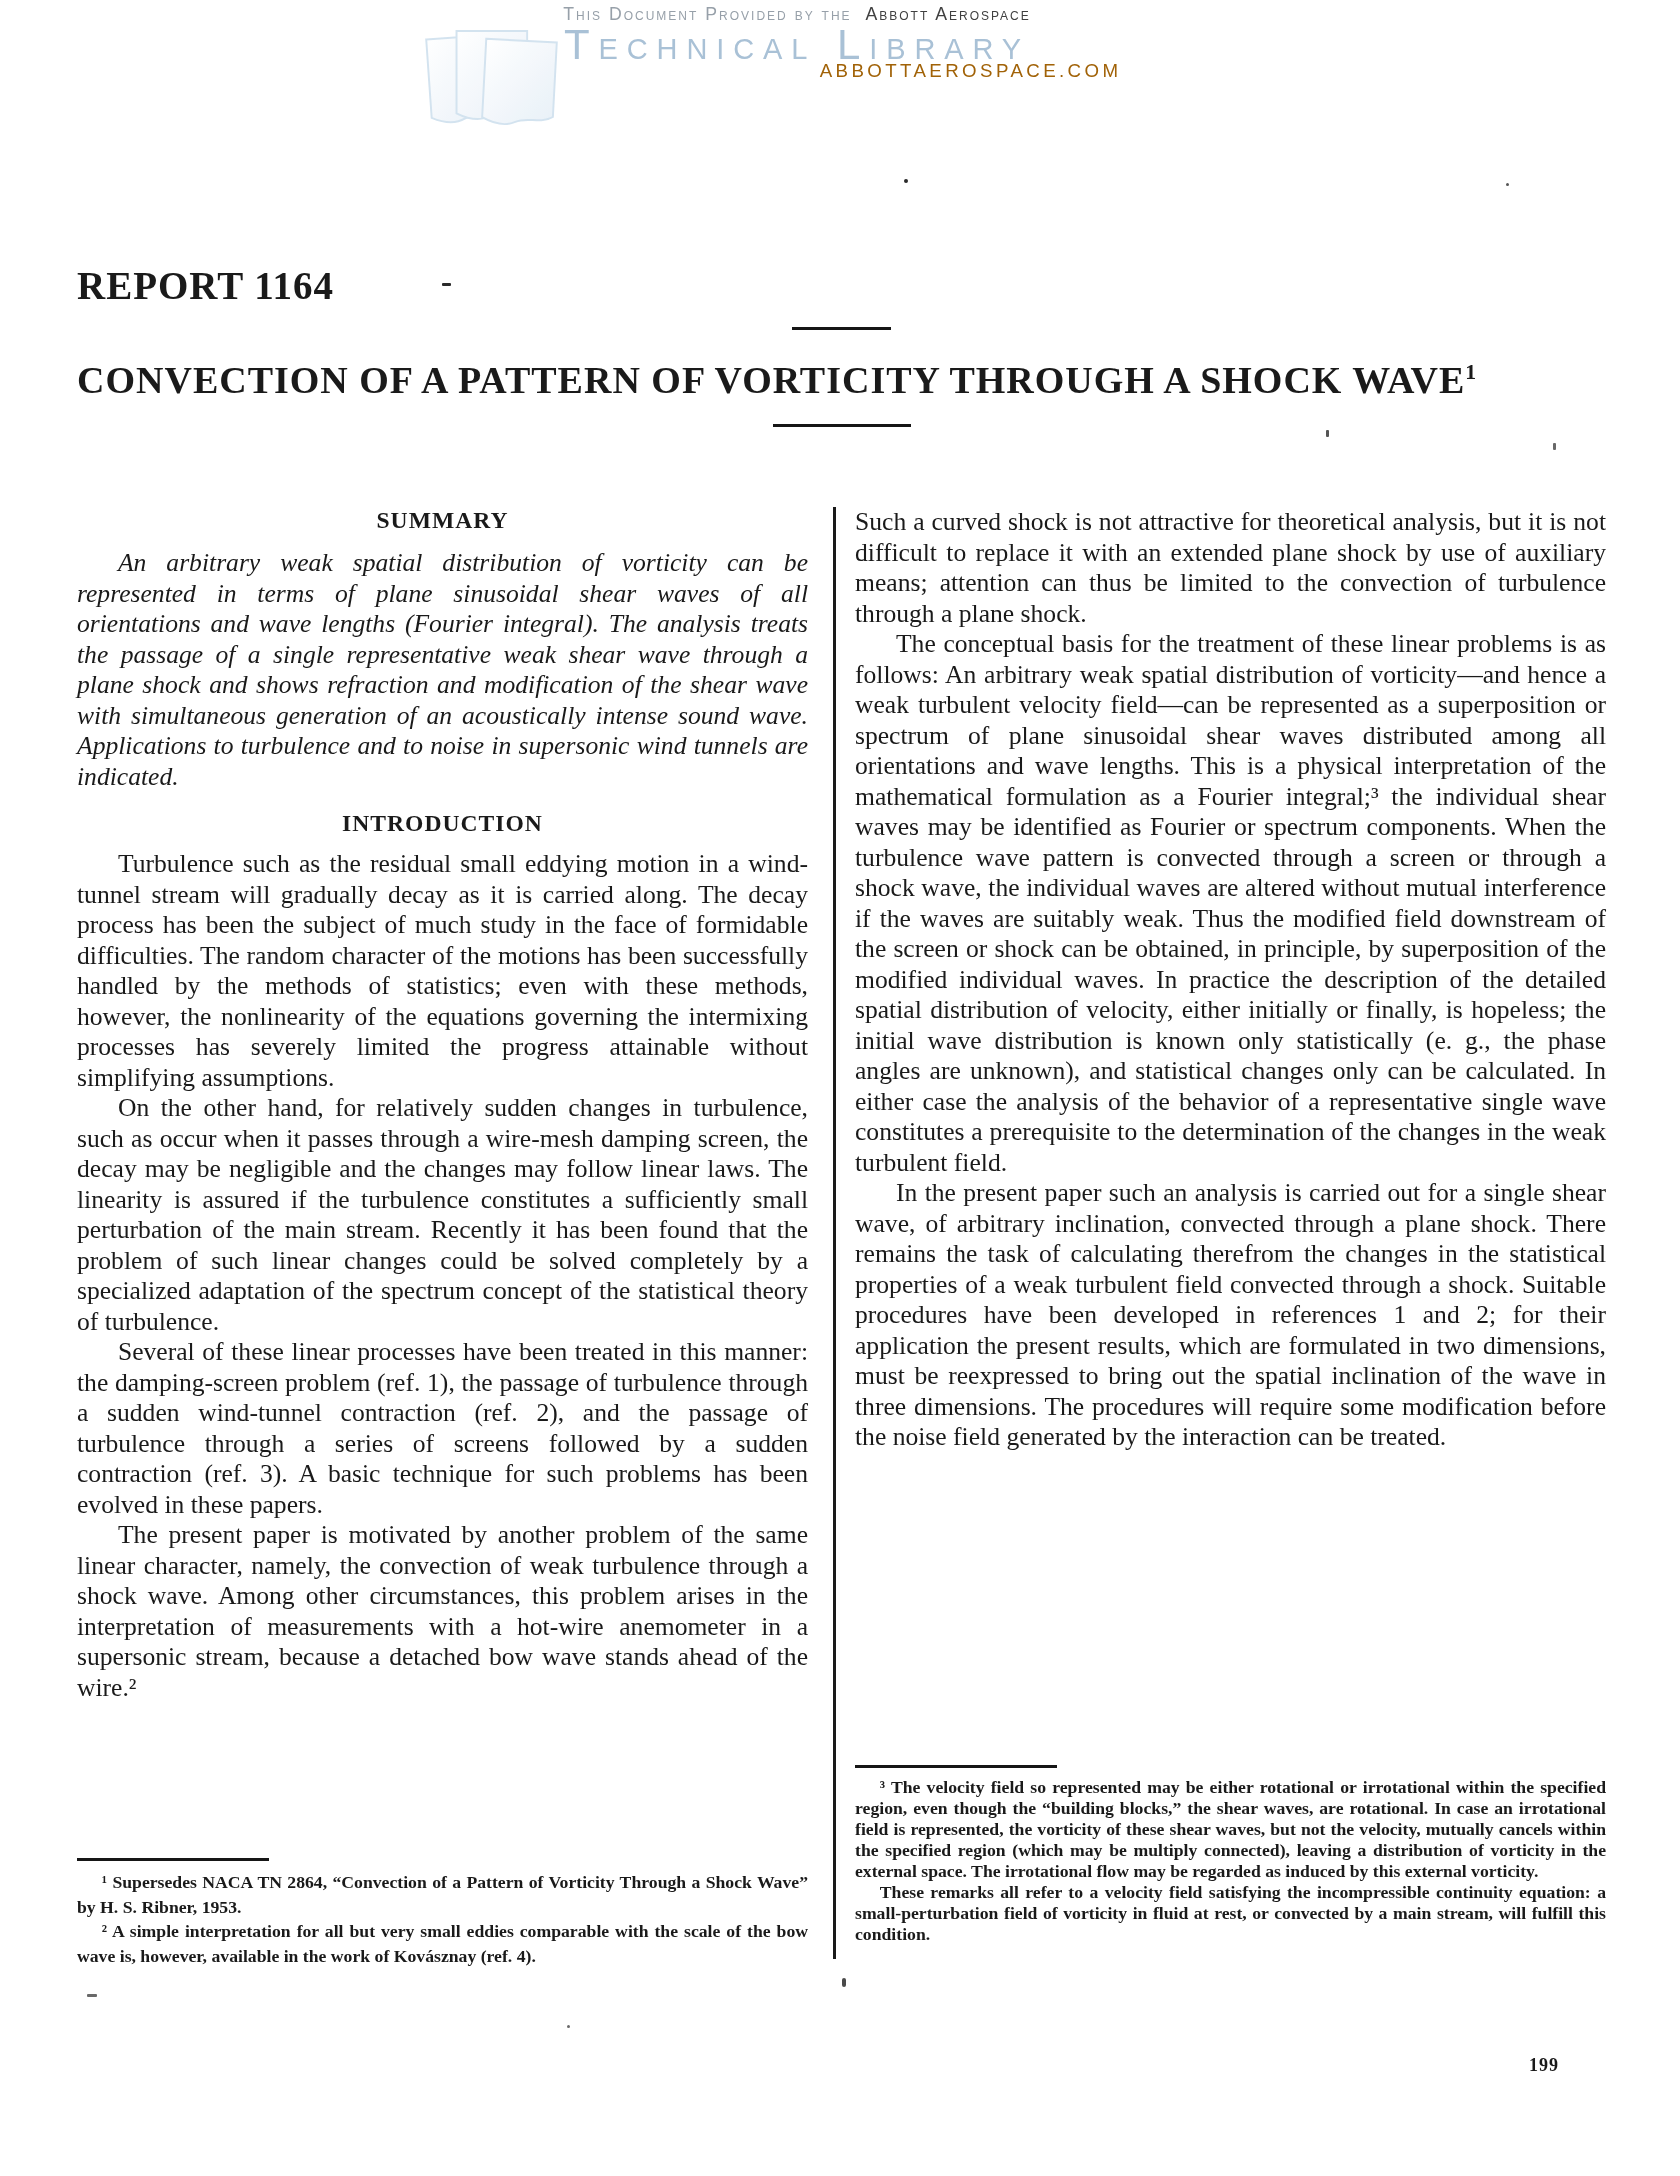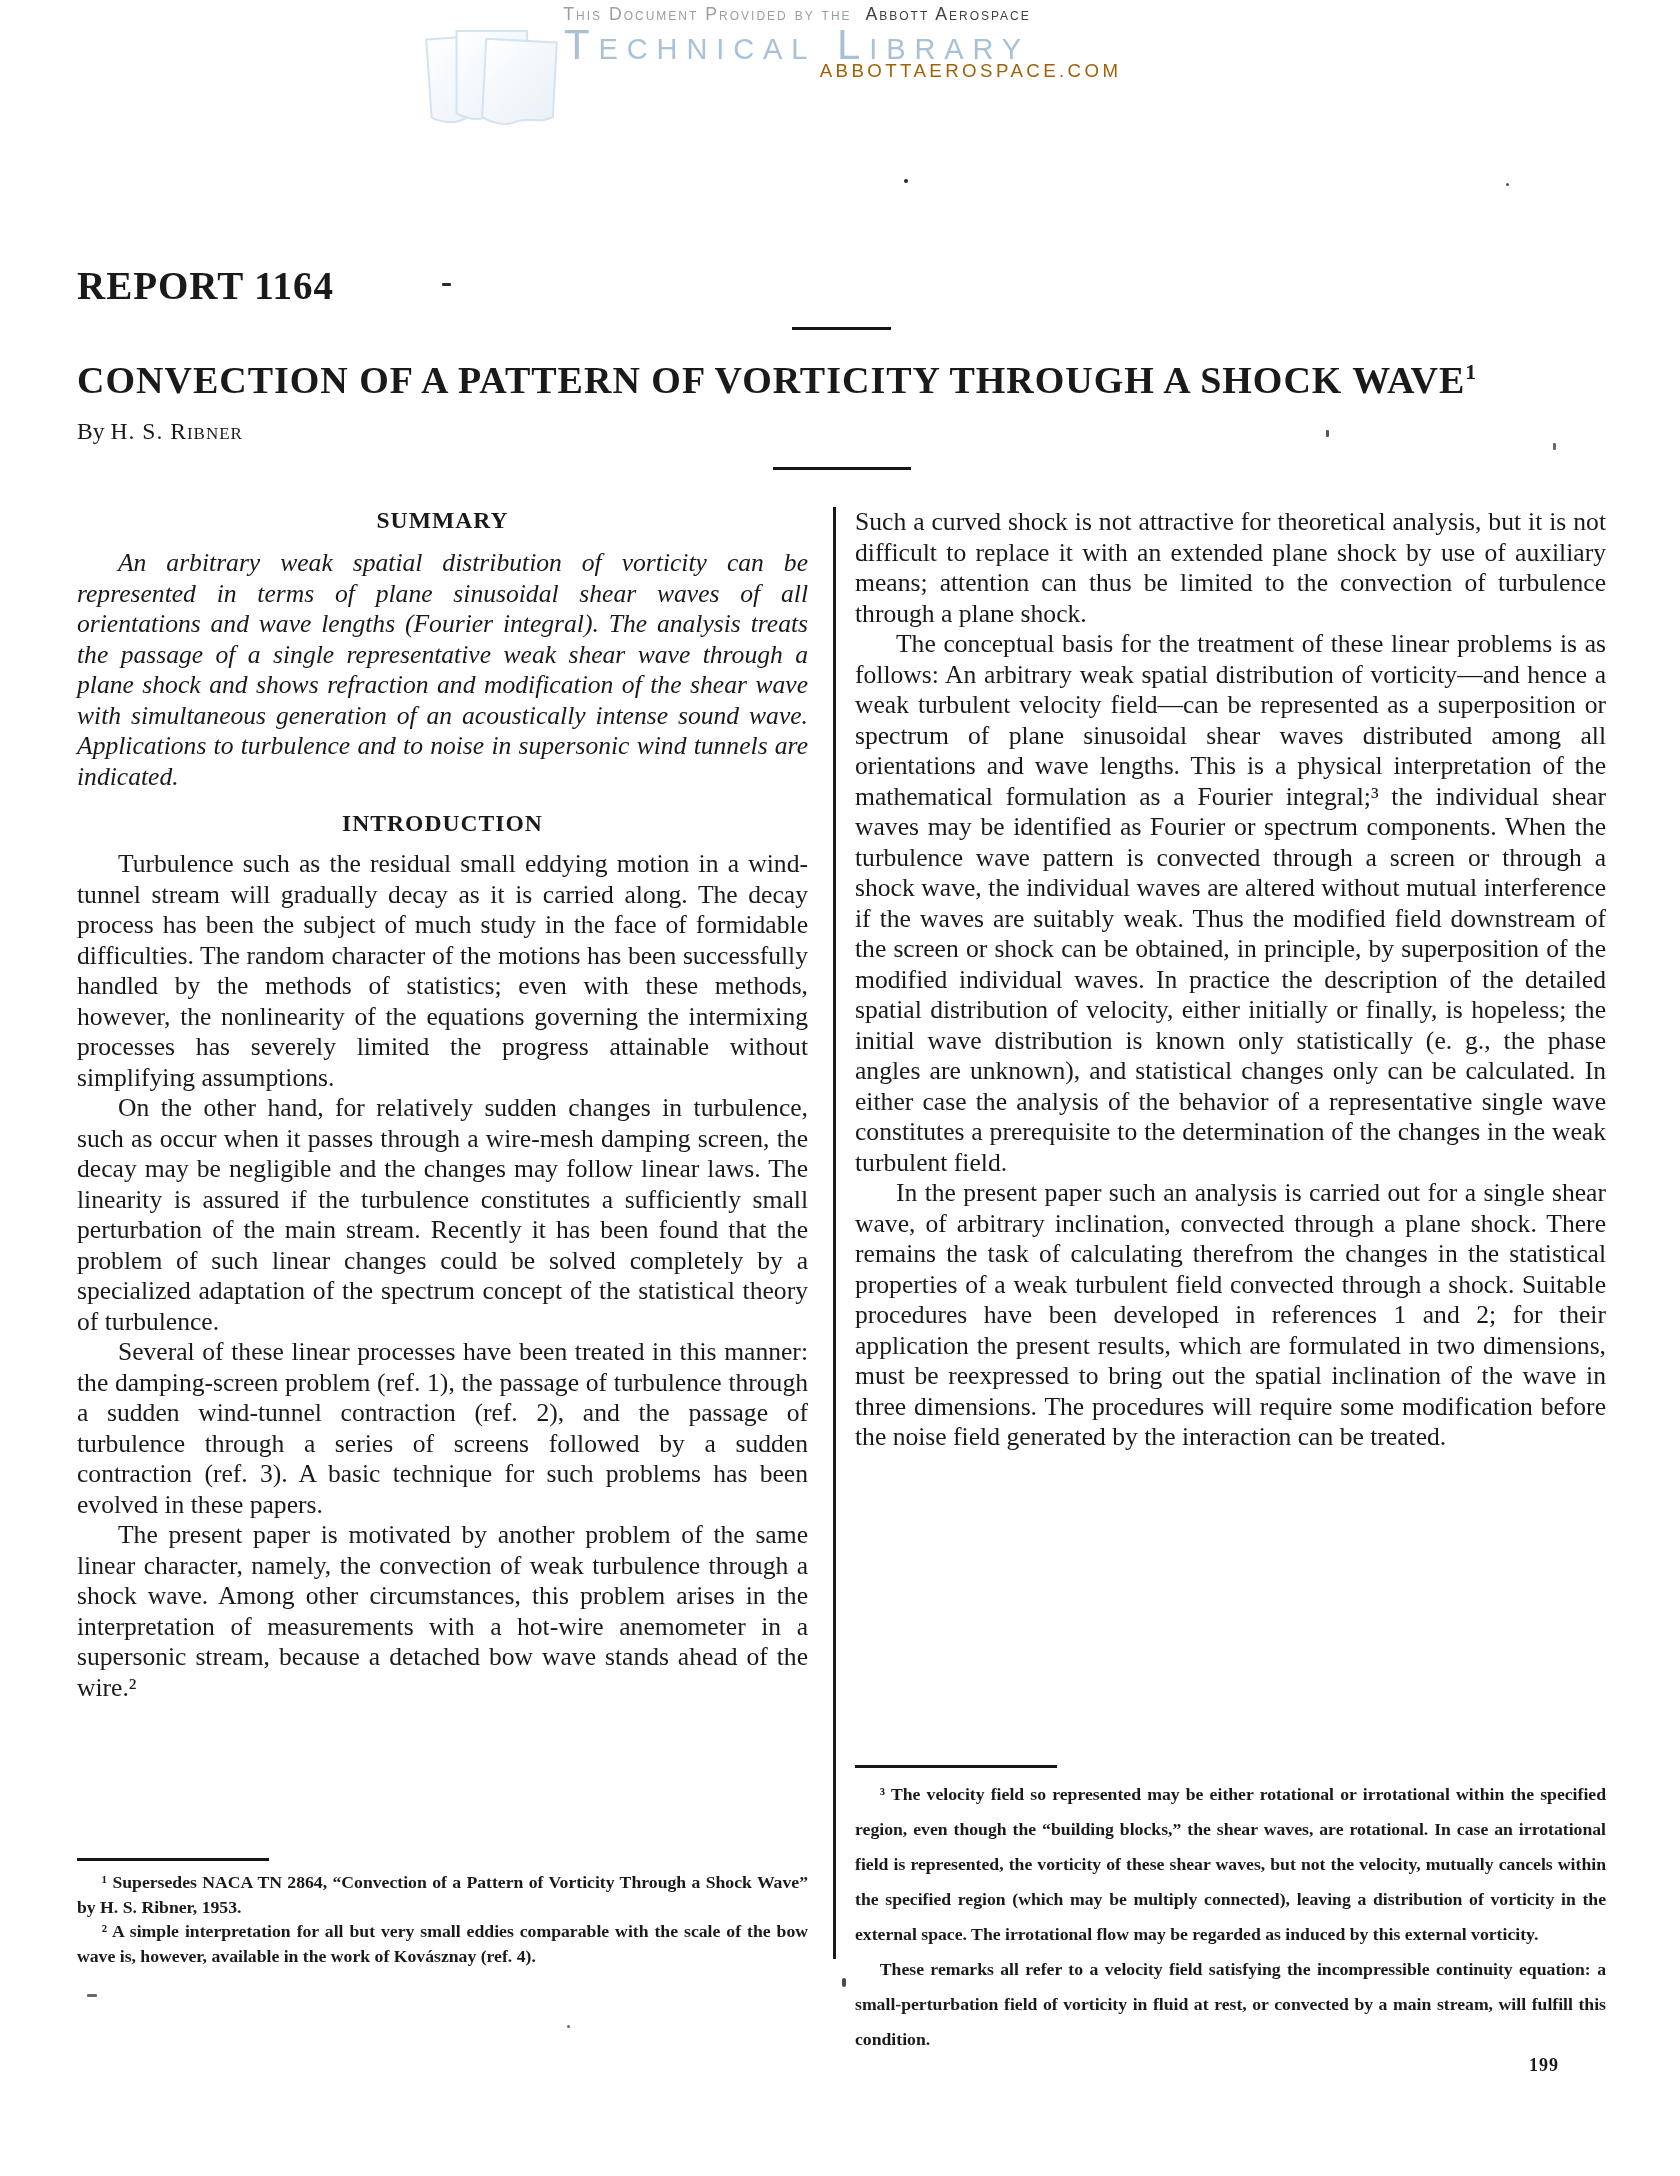--- a/index.html
+++ b/index.html
@@ -41,21 +41,21 @@
   .sec-heading.intro{margin-top:17.7px;margin-bottom:11.8px;}
   .summary-text{font-style:italic;}
   .column-divider{position:absolute;left:833px;top:507px;width:3px;height:1452px;background:#1a1a1a;}
 
   
   .footnotes{position:absolute;font-size:17.7px;font-weight:bold;text-align:justify;}
   .footnotes p{margin:0;text-indent:1.4em;}
   .fn-rule{background:#161616;height:3.4px;margin:0 0 8.9px 0;}
   .fn-left{left:77px;top:1858px;width:731px;line-height:24.6px;}
   .fn-left .fn-rule{width:192px;}
-  .fn-right{left:855px;top:1765px;width:751px;line-height:35px;}
+  .fn-right{left:855px;top:1765px;width:751px;line-height:21px;}
   .fn-right .fn-rule{width:202px;}
 
   
   .page-number{position:absolute;left:1529px;top:2055px;font-size:18px;font-weight:bold;letter-spacing:1px;}
 
   
   .speck{position:absolute;background:#2a2a2a;border-radius:50%;}
   .speck.dash{border-radius:1px;}
 </style>
 </head>
@@ -81,21 +81,20 @@
     </div>
     <div class="hl-line1"><span>This Document Provided by the</span>&nbsp;&nbsp;<span class="brand">Abbott Aerospace</span></div>
     <div class="hl-line2">Technical Library</div>
     <div class="hl-line3">ABBOTTAEROSPACE.COM</div>
   </div>
 
   <div class="masthead">
     <div class="report-number">REPORT 1164</div>
     <div class="rule rule-top"></div>
     <div class="paper-title"><span>CONVECTION OF A PATTERN OF VORTICITY THROUGH A SHOCK WAVE</span><sup>1</sup></div>
-    <div class="byline"><span>By</span> <span class="author">H. S. Ribner</span></div>
     <div class="rule rule-bottom"></div>
   </div>
 
   <div class="column-divider"></div>
 
   <div class="column col-left">
     <div class="sec-heading">SUMMARY</div>
     <p class="summary-text indent">An arbitrary weak spatial distribution of vorticity can be represented in terms of plane sinusoidal shear waves of all orientations and wave lengths (Fourier integral). The analysis treats the passage of a single representative weak shear wave through a plane shock and shows refraction and modification of the shear wave with simultaneous generation of an acoustically intense sound wave. Applications to turbulence and to noise in supersonic wind tunnels are indicated.</p>
     <div class="sec-heading intro">INTRODUCTION</div>
     <p class="indent">Turbulence such as the residual small eddying motion in a wind-tunnel stream will gradually decay as it is carried along. The decay process has been the subject of much study in the face of formidable difficulties. The random character of the motions has been successfully handled by the methods of statistics; even with these methods, however, the nonlinearity of the equations governing the intermixing processes has severely limited the progress attainable without simplifying assumptions.</p>

